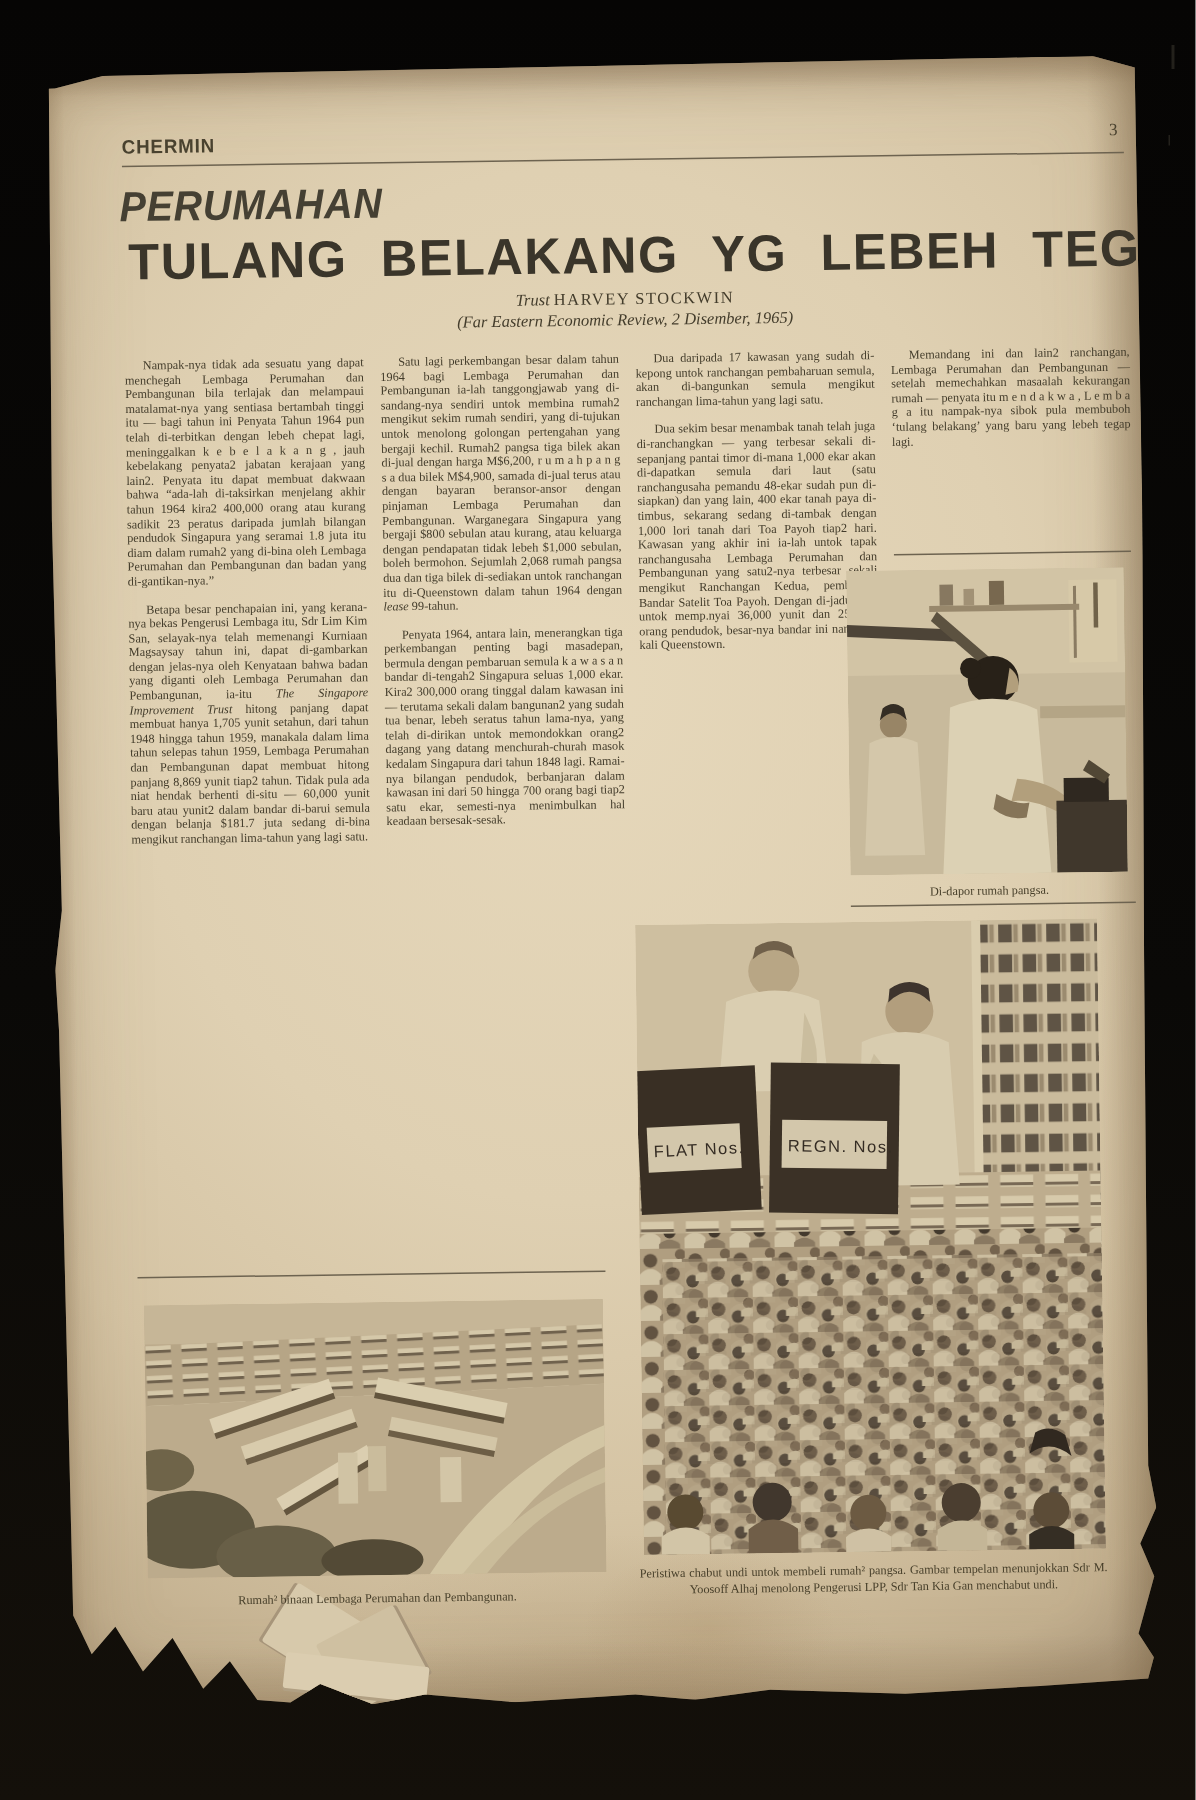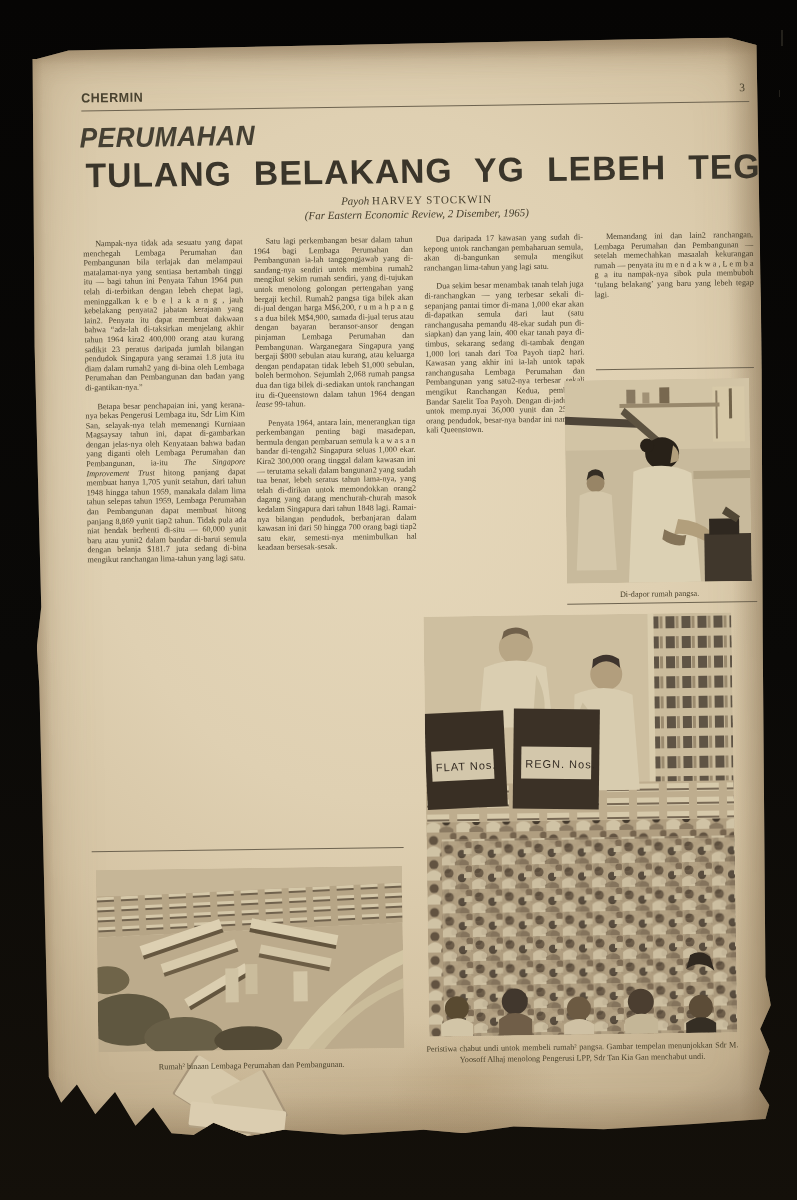--- a/index.html
+++ b/index.html
@@ -80,21 +80,21 @@
 <div class="paper">
   <div class="paper-shade"></div>
 
   <div class="pub">CHERMIN</div>
   <div class="pageno">3</div>
   <div class="hrule rule-head"></div>
 
   <div class="kicker">PERUMAHAN</div>
   <div class="title">TULANG BELAKANG YG LEBEH TEGAP</div>
   <div class="byline">
-    <span class="pre">Payoh</span>
+    <span class="pre">Trust</span>
     <span> </span>
     <span class="auth">HARVEY STOCKWIN</span>
   </div>
   <div class="srcline">(Far Eastern Economic Review, 2 Disember, 1965)</div>
 
   <div class="cols">
     <div class="col">
       <p>Nampak-nya tidak ada sesuatu yang dapat menchegah Lembaga Perumahan dan Pembangunan bila terlajak dan melampaui matalamat-nya yang sentiasa bertambah tinggi itu — bagi tahun ini Penyata Tahun 1964 pun telah di-terbitkan dengan lebeh chepat lagi, meninggalkan k e b e l a k a n g , jauh kebelakang penyata2 jabatan kerajaan yang lain2. Penyata itu dapat membuat dakwaan bahwa “ada-lah di-taksirkan menjelang akhir tahun 1964 kira2 400,000 orang atau kurang sadikit 23 peratus daripada jumlah bilangan pendudok Singapura yang seramai 1.8 juta itu diam dalam rumah2 yang di-bina oleh Lembaga Perumahan dan Pembangunan dan badan yang di-gantikan-nya.”</p>
       <p><span>Betapa besar penchapaian ini, yang kerana-nya bekas Pengerusi Lembaga itu, Sdr Lim Kim San, selayak-nya telah memenangi Kurniaan Magsaysay tahun ini, dapat di-gambarkan dengan jelas-nya oleh Kenyataan bahwa badan yang diganti oleh Lembaga Perumahan dan Pembangunan, ia-itu </span><i>The Singapore Improvement Trust</i><span> hitong panjang dapat membuat hanya 1,705 yunit setahun, dari tahun 1948 hingga tahun 1959, manakala dalam lima tahun selepas tahun 1959, Lembaga Perumahan dan Pembangunan dapat membuat hitong panjang 8,869 yunit tiap2 tahun. Tidak pula ada niat hendak berhenti di-situ — 60,000 yunit baru atau yunit2 dalam bandar di-barui semula dengan belanja $181.7 juta sedang di-bina mengikut ranchangan lima-tahun yang lagi satu.</span></p>
     </div>

